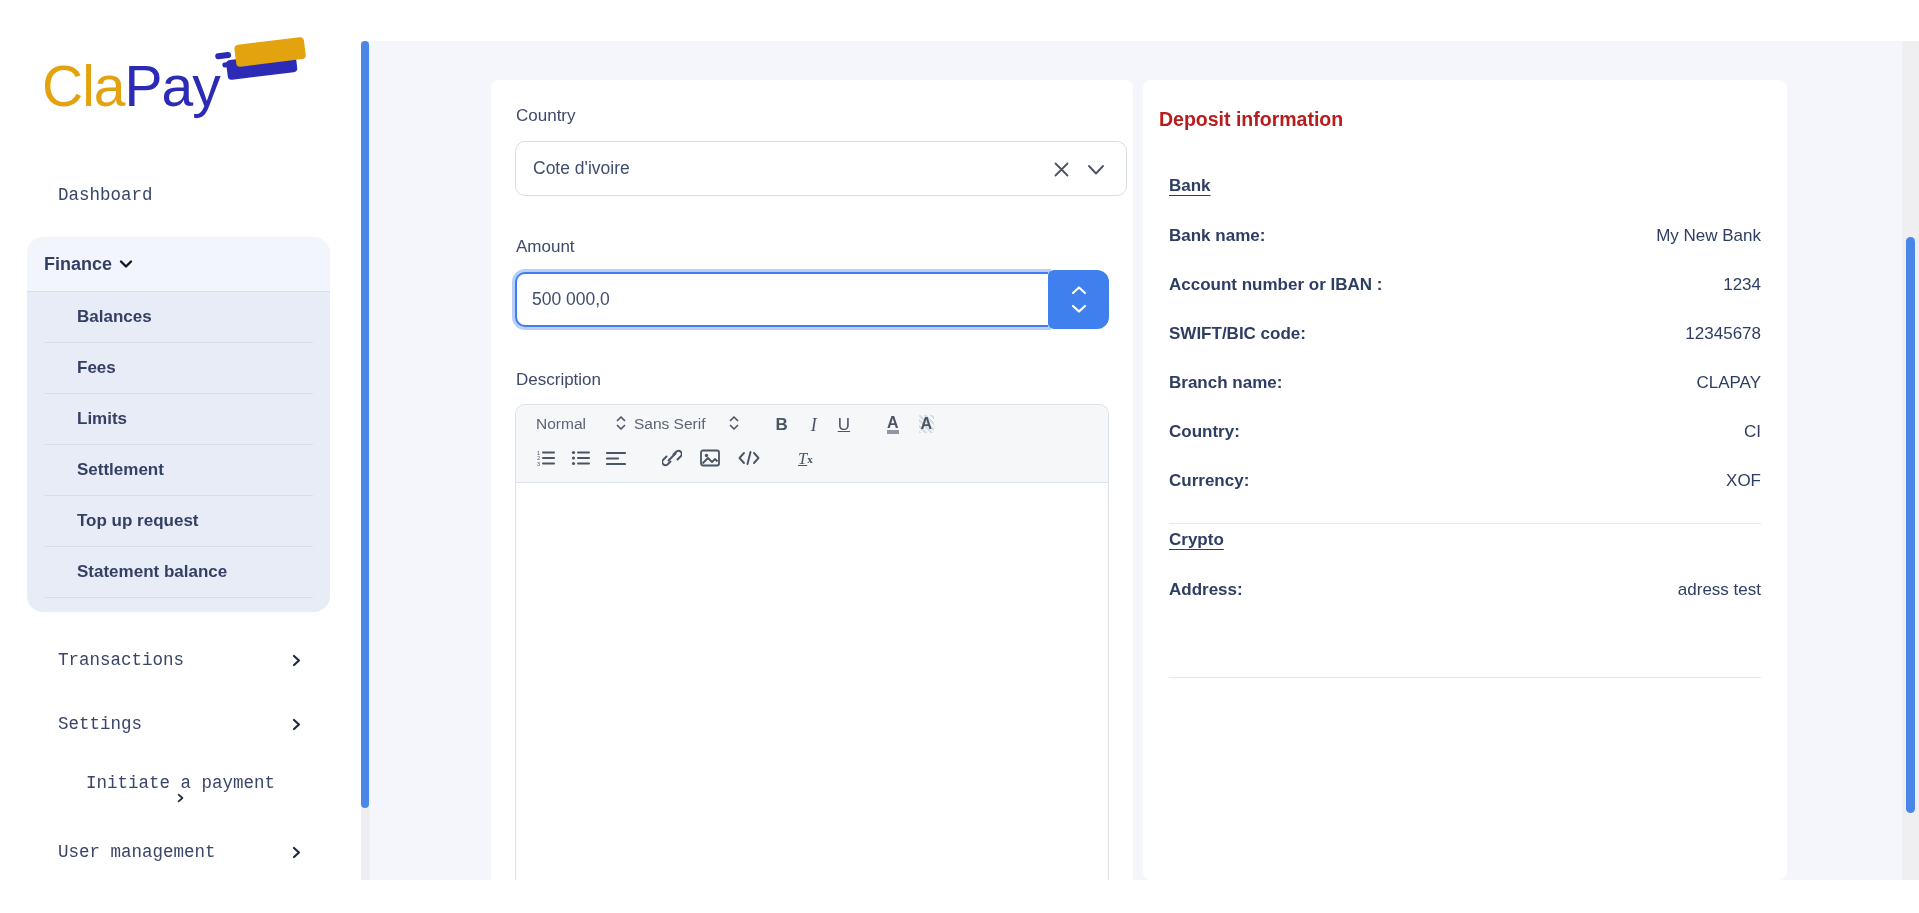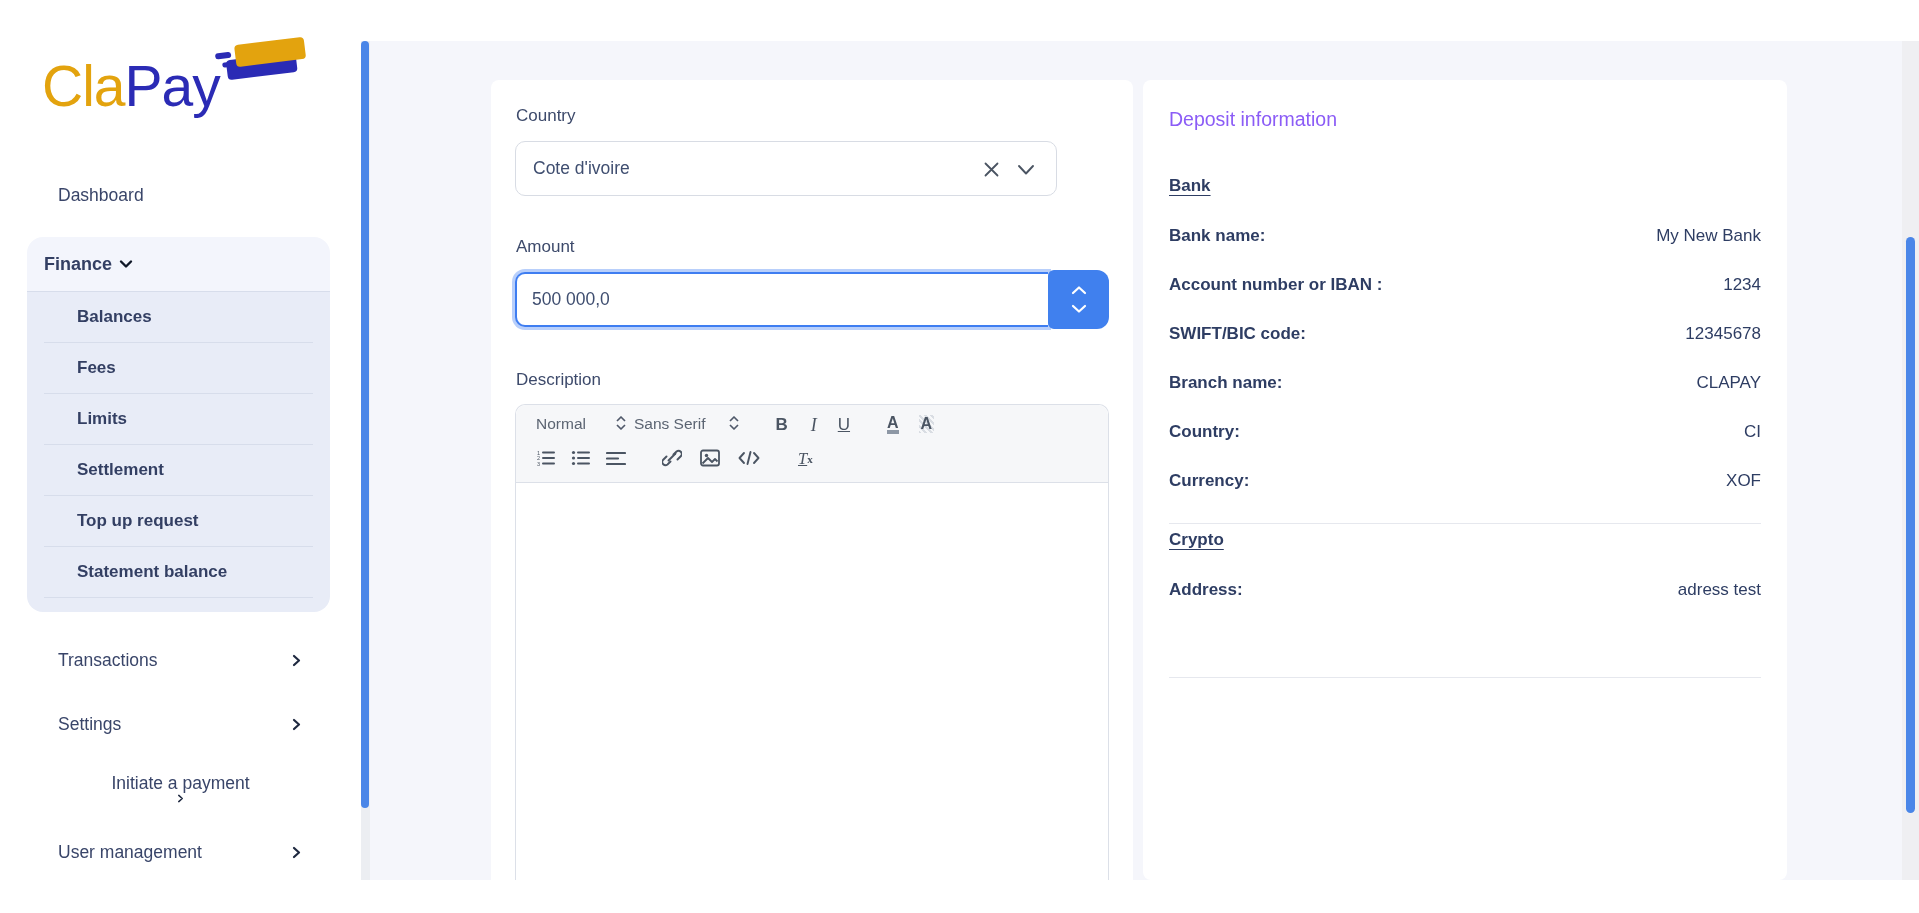--- a/index.html
+++ b/index.html
@@ -9,21 +9,21 @@
   
   #sidebar { position:absolute; left:0; top:0; width:355px; height:913px; background:#ffffff; z-index:3; }
   .logo { position:absolute; left:42px; top:52px; width:270px; height:80px; }
   .logo-text { position:absolute; left:0; top:6px; font-size:57px; font-weight:500; letter-spacing:-1px; line-height:1; }
   .logo-gold { color:#E3A30E; }
   .logo-blue { color:#2B2BB5; }
   .logo-icon { position:absolute; left:172px; top:-18px; }
 
   .side-item { position:absolute; left:58px; right:52px; height:30px; display:flex;
                align-items:center; justify-content:space-between; font-size:17.5px;
-               font-weight:500; color:#394569; cursor:pointer; }
+               font-weight:500; color:#394569; cursor:pointer;font-family:Liberation Mono, monospace; }
 
   .finance-group { position:absolute; left:27px; top:237px; width:303px; border-radius:16px;
                    overflow:hidden; }
   .finance-header { height:54px; background:#f3f5fc; display:flex; align-items:center;
                     padding-left:17px; font-size:18px; font-weight:700; color:#333f63; gap:6px; cursor:pointer; }
   .finance-sub { background:#e8ecf7; border-top:1px solid #d7ddeb; padding-bottom:14px; }
   .finance-sub .sub-item { height:51px; margin:0 17px; display:flex; align-items:center;
                            padding-left:33px; font-size:17px; font-weight:700; color:#333f63;
                            border-bottom:1px solid #d7ddeb; cursor:pointer; }
 
@@ -35,21 +35,21 @@
 
   
   #main-bg { position:absolute; left:370px; top:41px; width:1549px; height:839px; background:#f5f6fb; z-index:1; }
 
   .card { position:absolute; background:#ffffff; z-index:2; }
   #card-form { left:491px; top:80px; width:642px; height:800px; border-radius:8px 8px 0 0; }
   #card-info { left:1143px; top:80px; width:644px; height:800px; border-radius:8px; }
 
   .field-label { position:absolute; left:25px; font-size:17px; color:#3d4a6b; font-weight:500; }
 
-  .select-box { position:absolute; left:24px; width:542px; height:55px; border:1px solid #d8dce4;
+  .select-box { position:absolute; left:24px; width:612px; height:55px; border:1px solid #d8dce4;
                 border-radius:10px; background:#fff; display:flex; align-items:center;
                 padding:0 90px 0 17px; font-size:17.5px; color:#3f4e70; cursor:pointer; }
   .select-clear { position:absolute; right:56px; top:19px; cursor:pointer; }
   .select-caret { position:absolute; right:21px; top:22px; cursor:pointer; }
 
   .amount-wrap { position:absolute; left:24px; top:192px; width:594px; height:55px; display:flex; }
   .amount-input { flex:1; height:55px; border:2px solid #3e7df1; border-right:none;
                   border-radius:10px 0 0 10px; box-shadow:0 0 0 3px rgba(125,168,247,0.55);
                   font-size:17.5px; color:#3f4e70; padding-left:15px; outline:none;
                   font-family:"Liberation Sans", sans-serif; background:#fff; }
@@ -67,21 +67,21 @@
   .tb-b { font-weight:800; font-size:17px; }
   .tb-i { font-style:italic; font-family:"Liberation Serif", serif; font-size:18px; }
   .tb-u { text-decoration:underline; font-size:17px; }
   .tb-a { font-weight:700; font-size:16px; border-bottom:4px solid #8d97a5; line-height:15px; }
   .tb-ahatch { font-weight:700; font-size:16px; padding:0 2px;
      background:repeating-linear-gradient(45deg,#d9dde3 0 2px,transparent 2px 4px); }
   .tb-tx { font-size:16.5px; font-family:"Liberation Serif", serif; font-style:italic; }
   .tb-tx sub { font-size:11px; font-weight:700; font-style:normal; }
 
   
-  .dep-title { position:absolute; left:26px; top:28px; font-size:19.5px; font-weight:400; color:#8b5cf6; }
+  .dep-title { position:absolute; left:16px; top:28px; font-size:19.5px; font-weight:700; color:#b91c1c; }
   .dep-heading { position:absolute; left:26px; font-size:17px; font-weight:700; color:#2e3d63;
                  text-decoration:underline; text-underline-offset:4px; }
   .dep-row { position:absolute; left:26px; right:26px; height:22px; display:flex;
              justify-content:space-between; align-items:center; font-size:17px; color:#2e3d63; }
   .dep-row .lbl { font-weight:700; }
   .dep-row .val { font-weight:400; }
   .dep-divider { position:absolute; left:26px; right:26px; height:1px; background:#e6e8ee; }
 
   svg { display:block; }
 </style>

